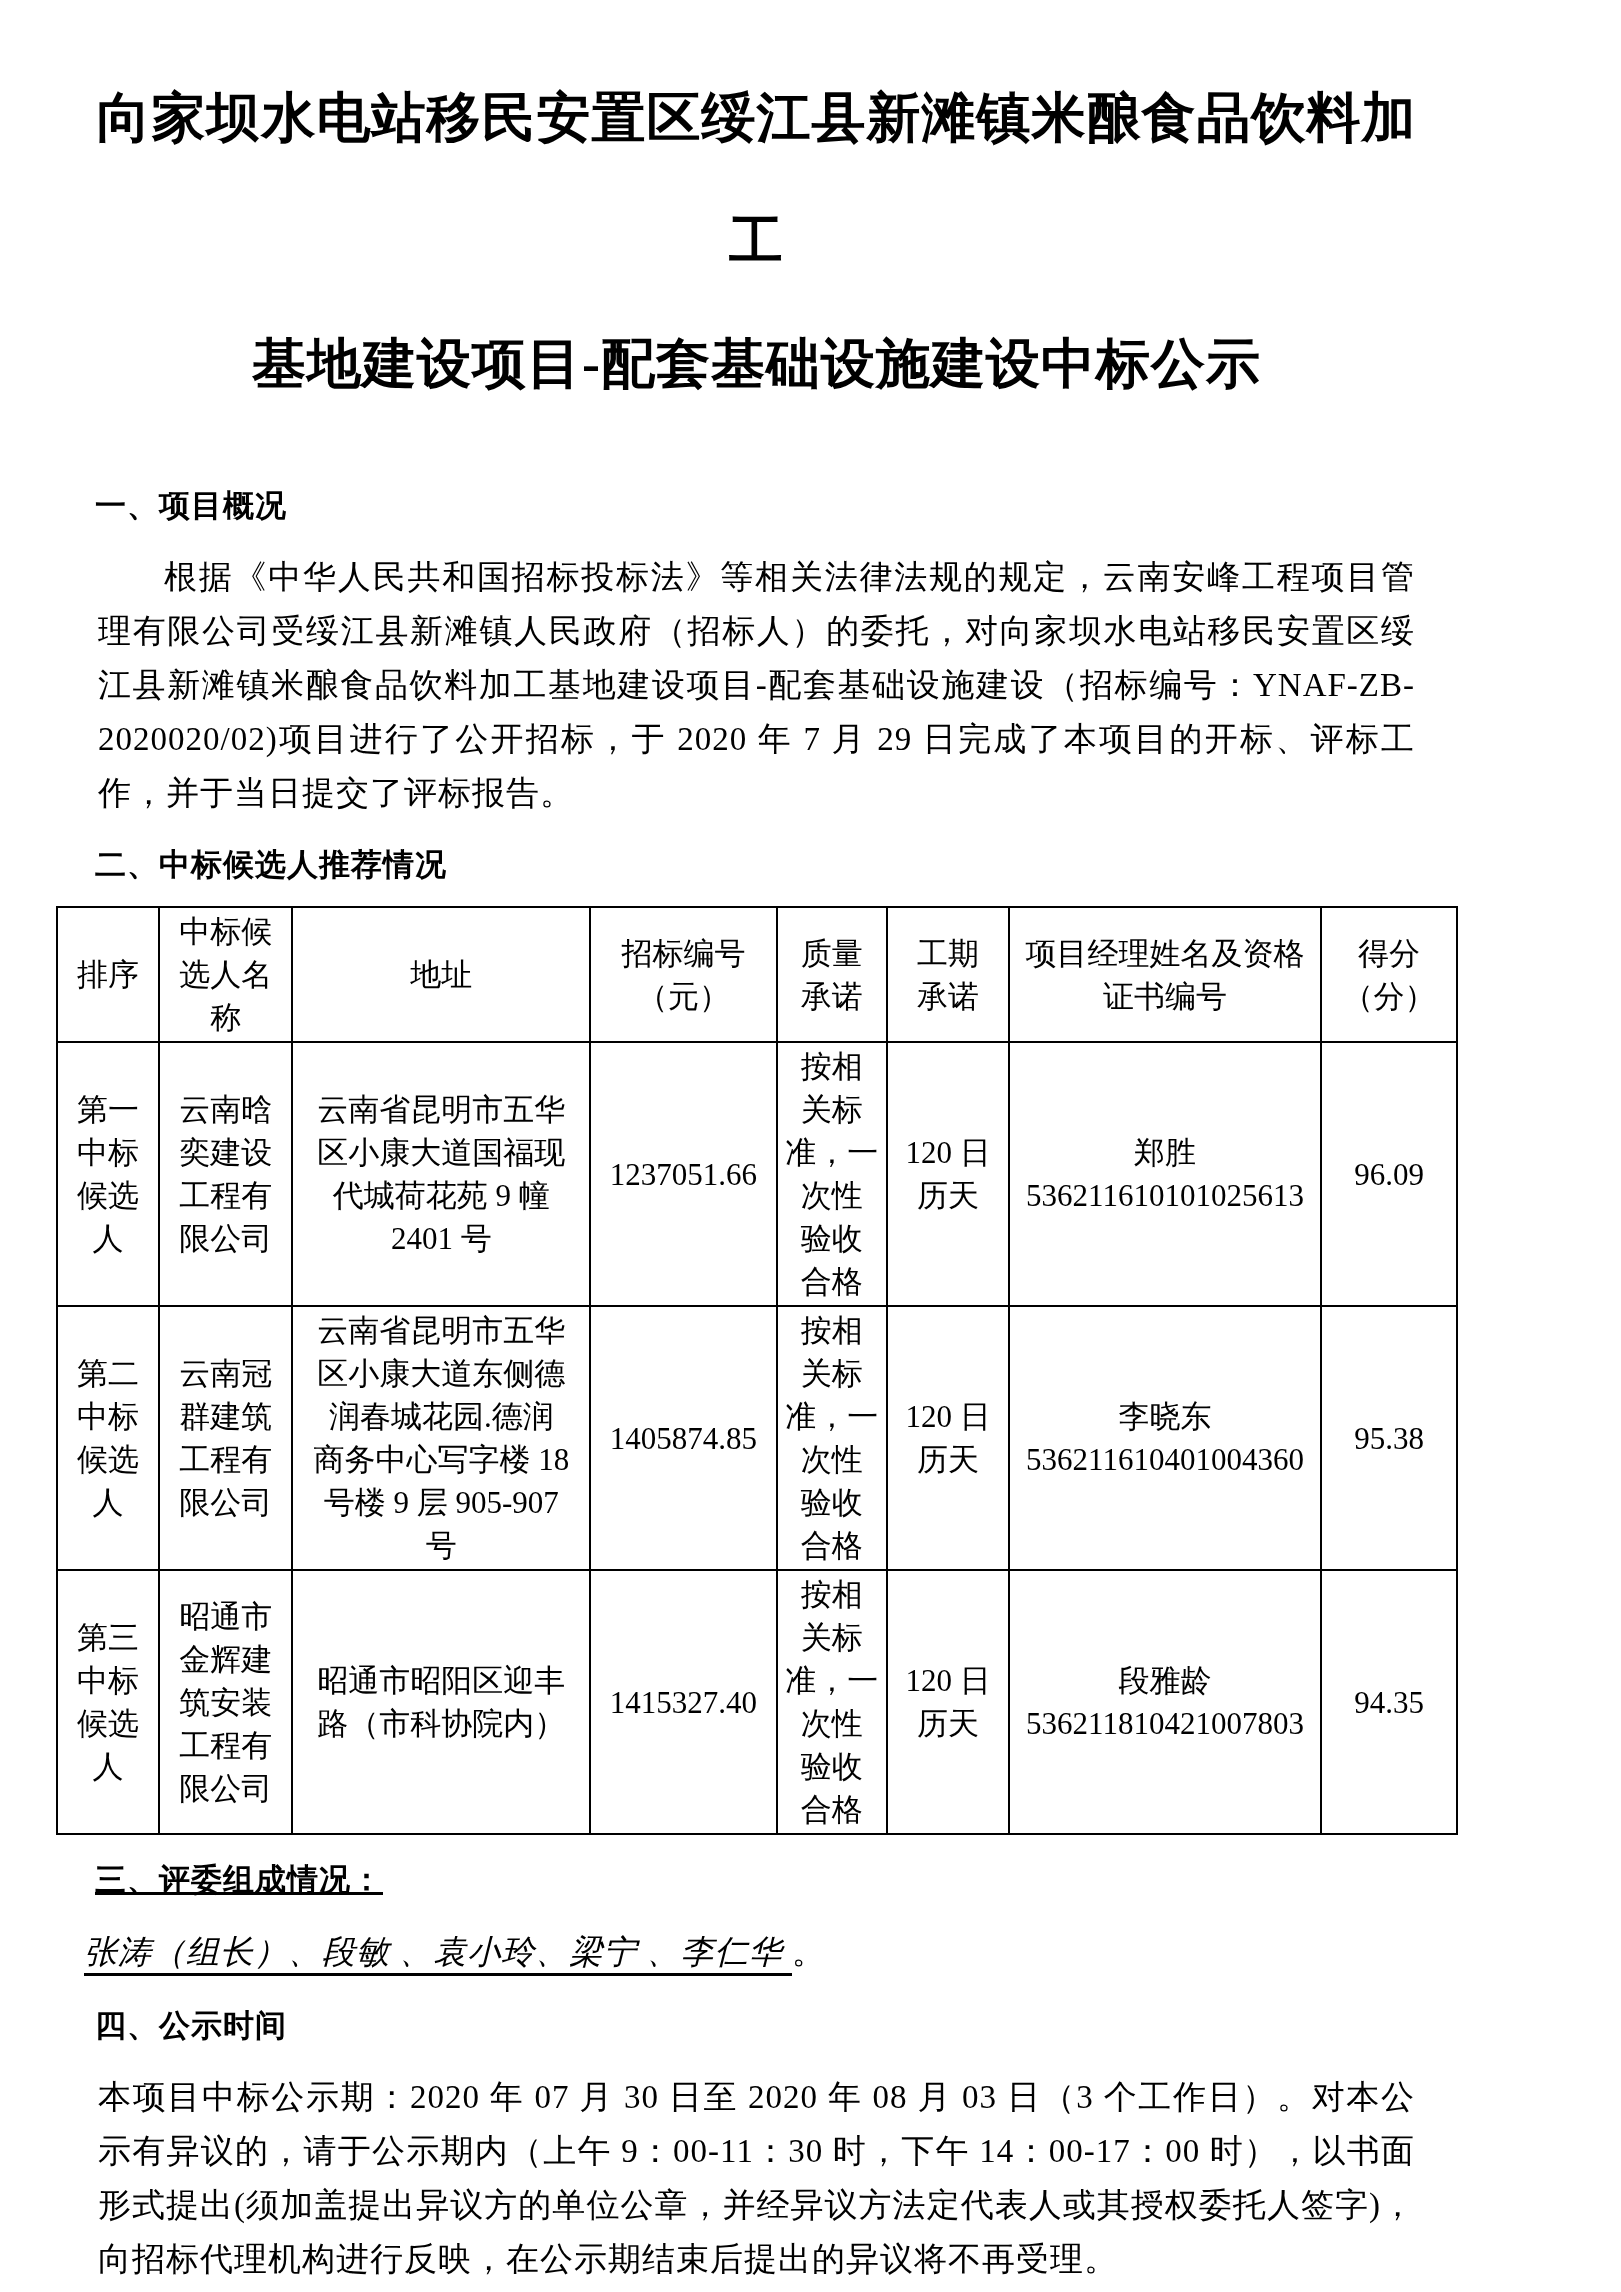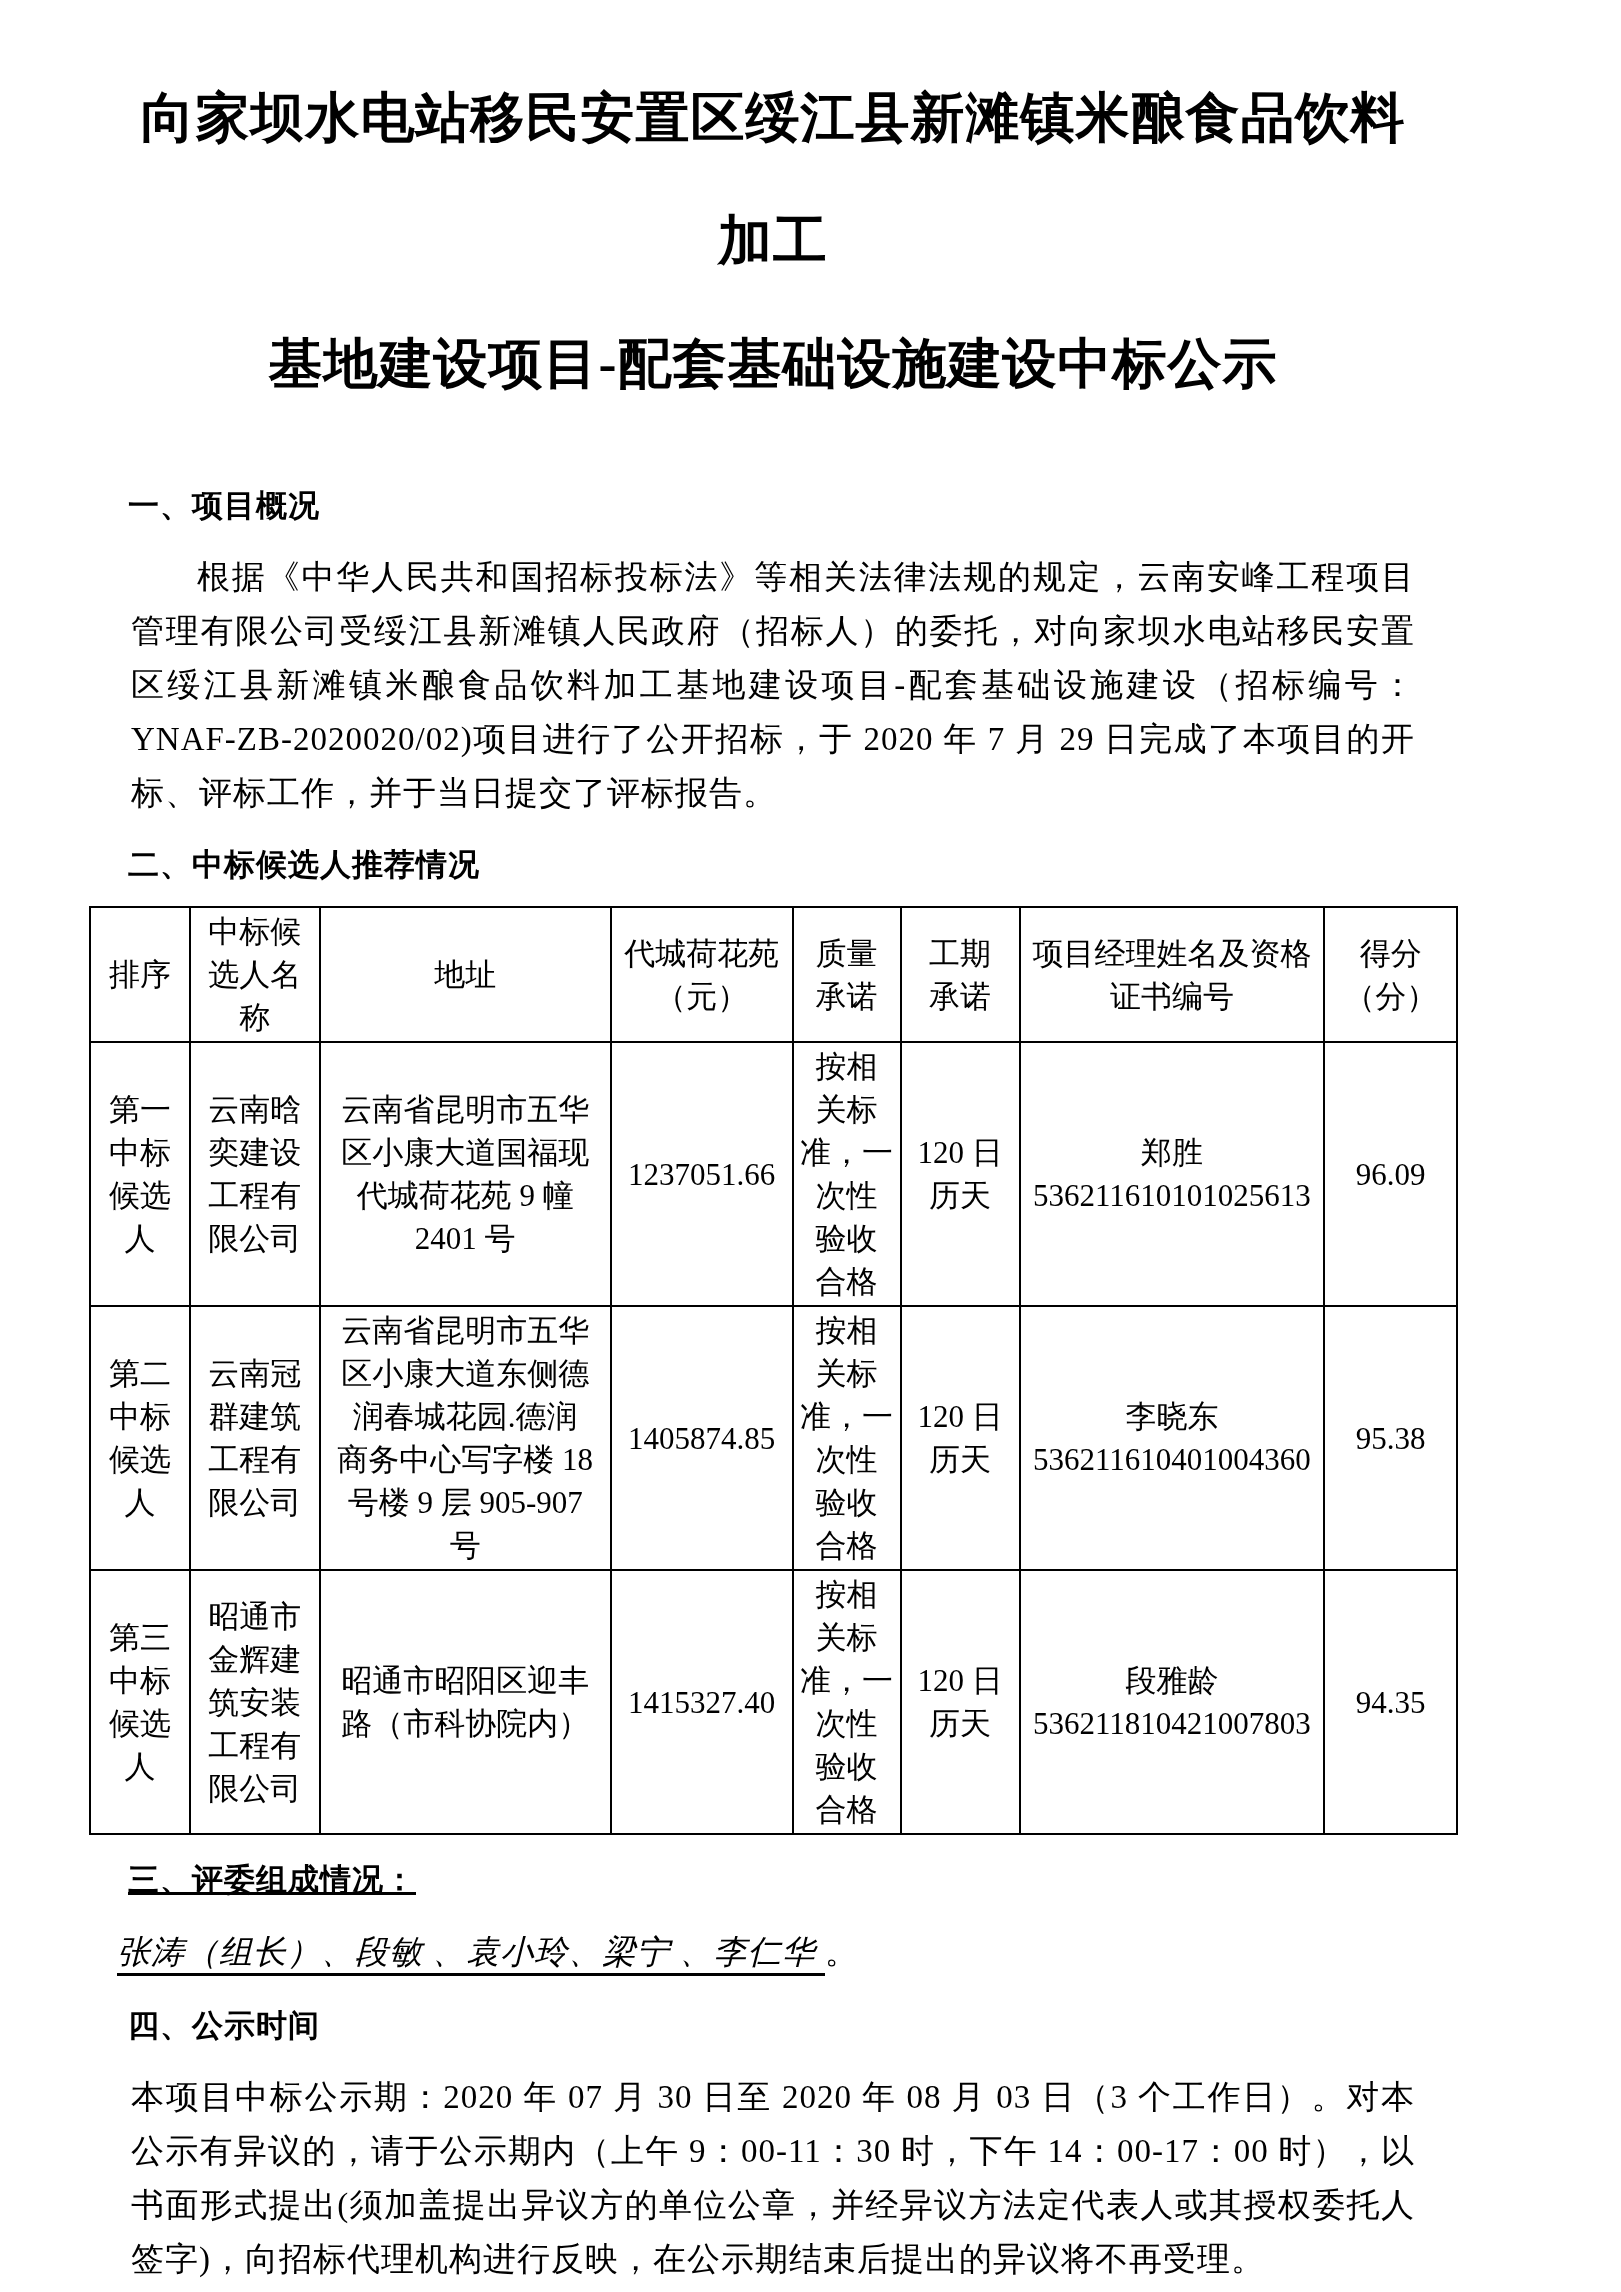--- a/index.html
+++ b/index.html
@@ -1,21 +1,21 @@
 <!DOCTYPE html>
 <html lang="zh"><head>
 <meta charset="utf-8">
 <style>
   html,body { margin:0; padding:0; background:#ffffff; }
   .page {
     position:relative;
     width:1621px;
     height:2293px;
     box-sizing:border-box;
-    padding:57px 192px 0 117px;
+    padding:57px 192px 0 84px;
     background:#ffffff;
     color:#000000;
     font-family:"Liberation Serif","DejaVu Serif",serif;
   }
   .doc-title {
     margin:0 0 49px 0;
     text-align:center;
     font-size:54px;
     line-height:123px;
     font-weight:bold;
@@ -100,21 +100,21 @@
       <col style="width:22.3%">
       <col style="width:9.7%">
     </colgroup>
     <thead>
       <tr>
         <th>排序</th>
         <th>中标候
 选人名
 称</th>
         <th>地址</th>
-        <th>代城荷花苑
+        <th>招标编号
 （元）</th>
         <th>质量
 承诺</th>
         <th>工期
 承诺</th>
         <th>项目经理姓名及资格
 证书编号</th>
         <th>得分
 （分）</th>
       </tr>

